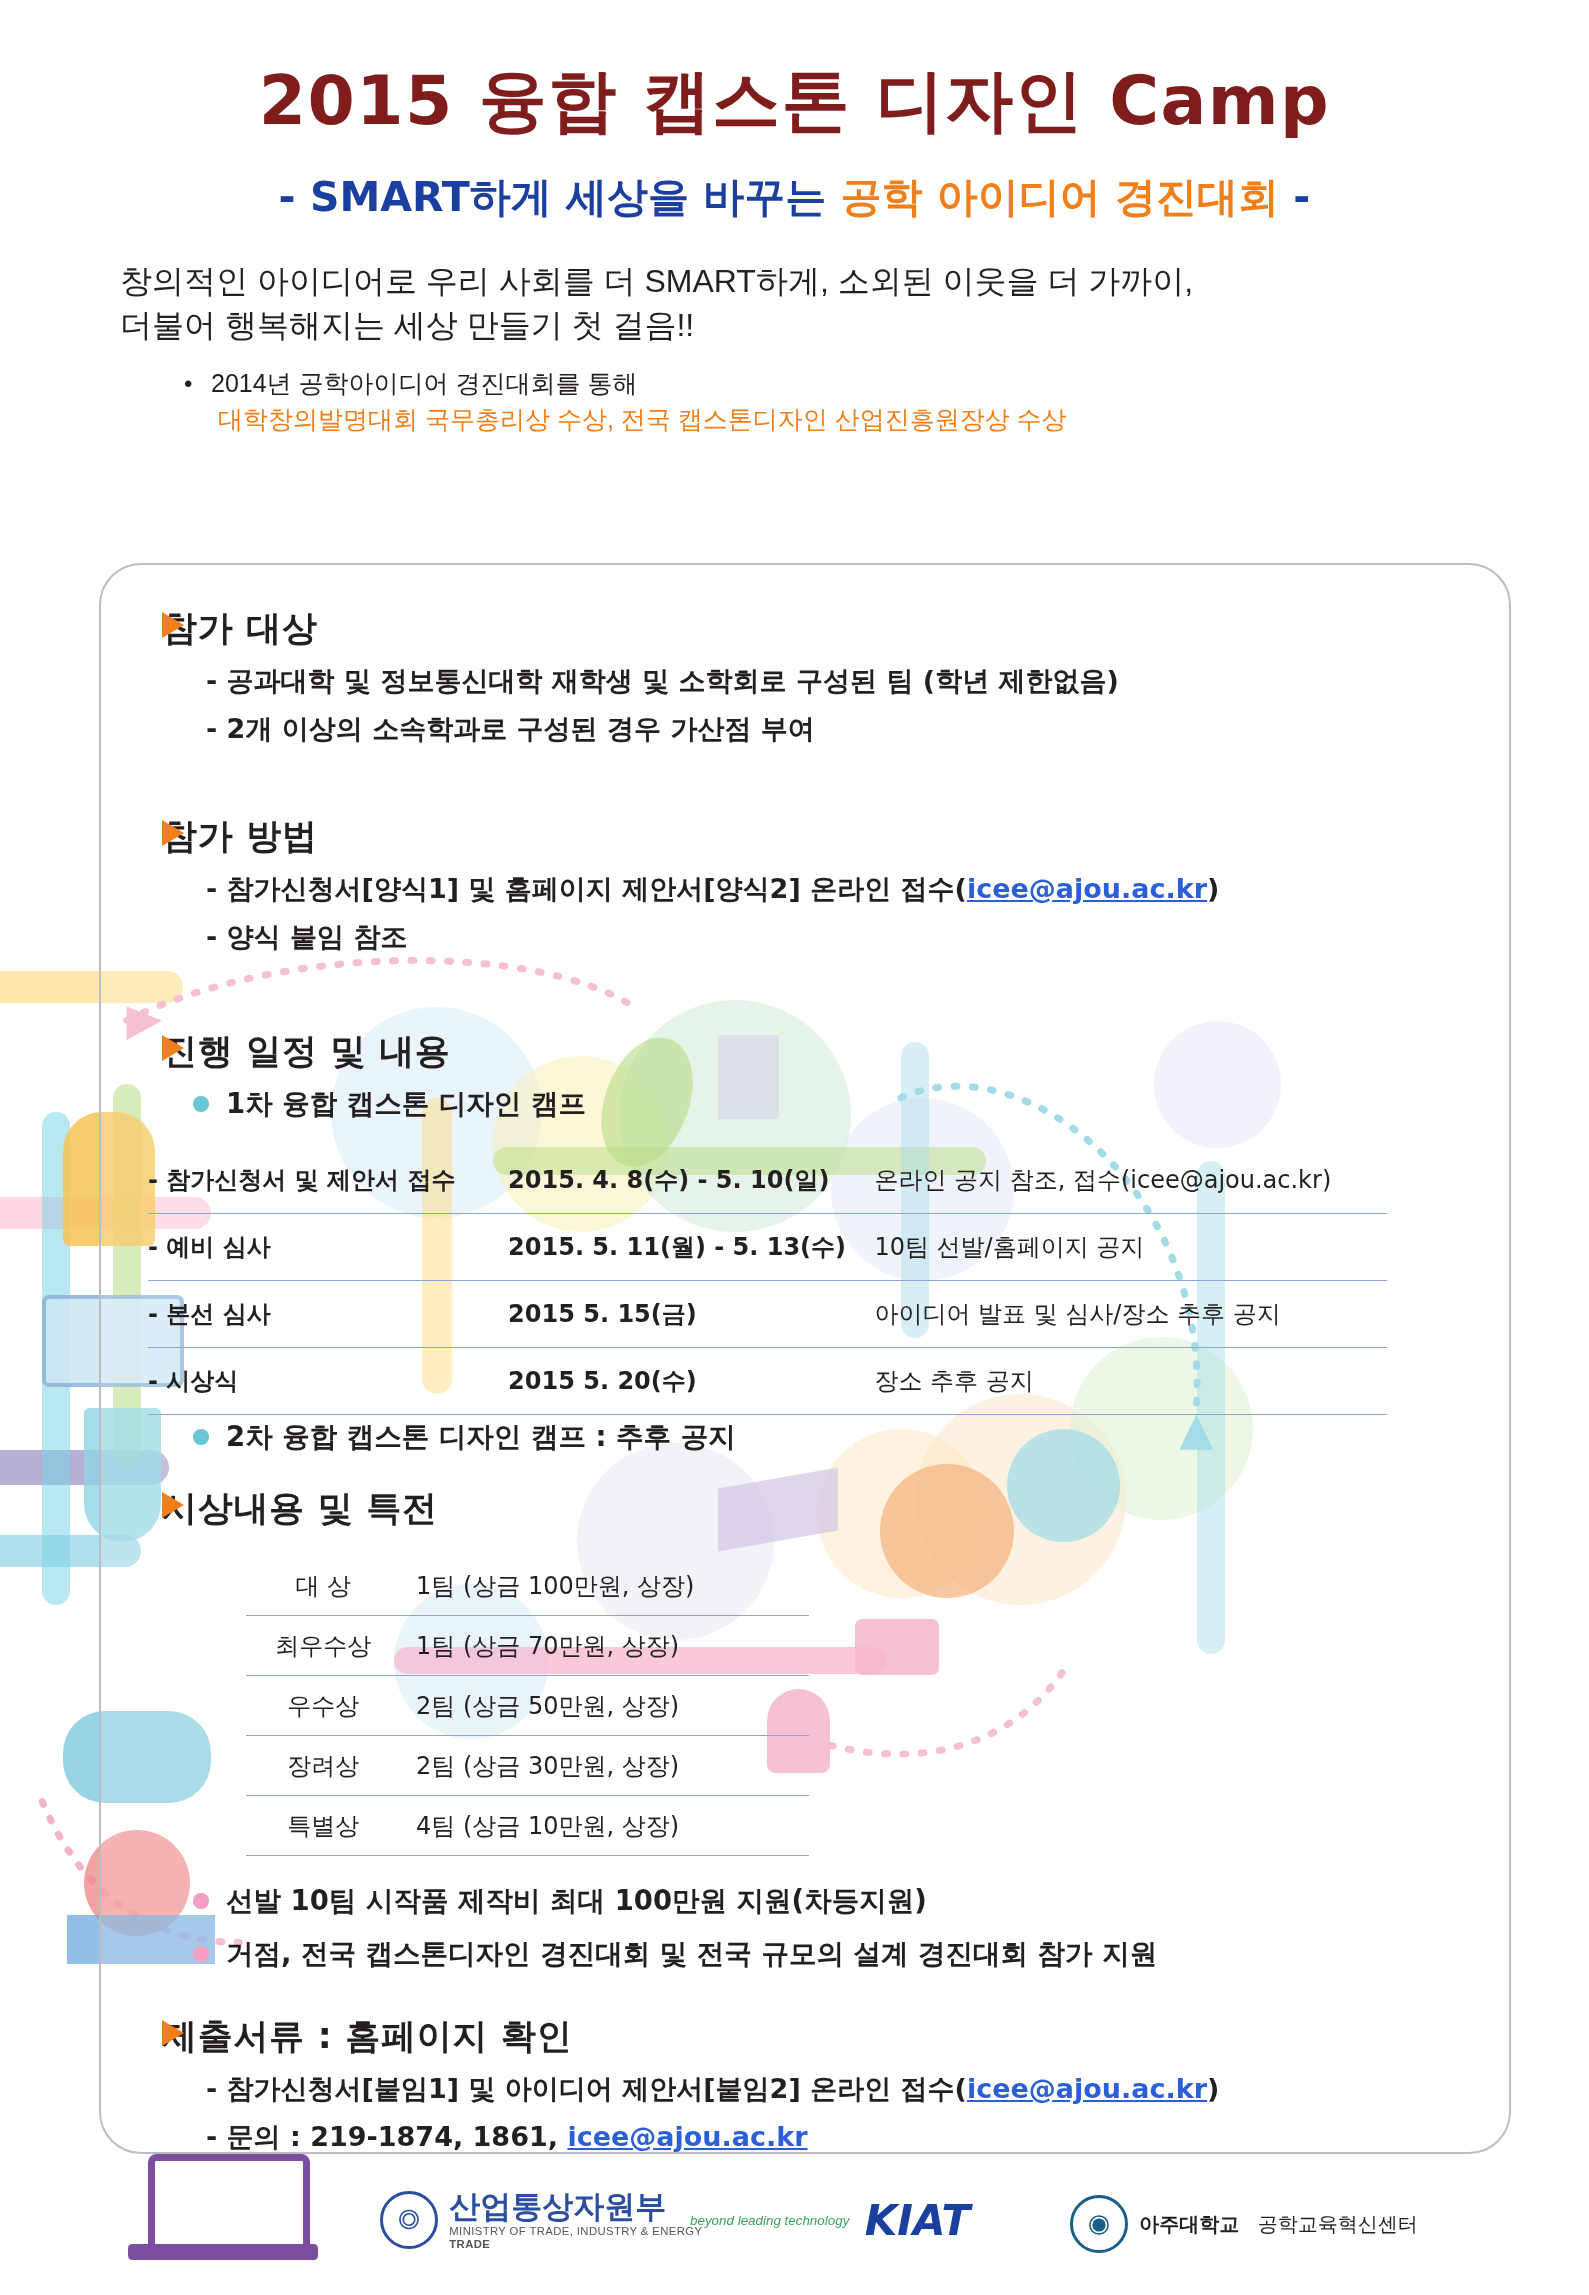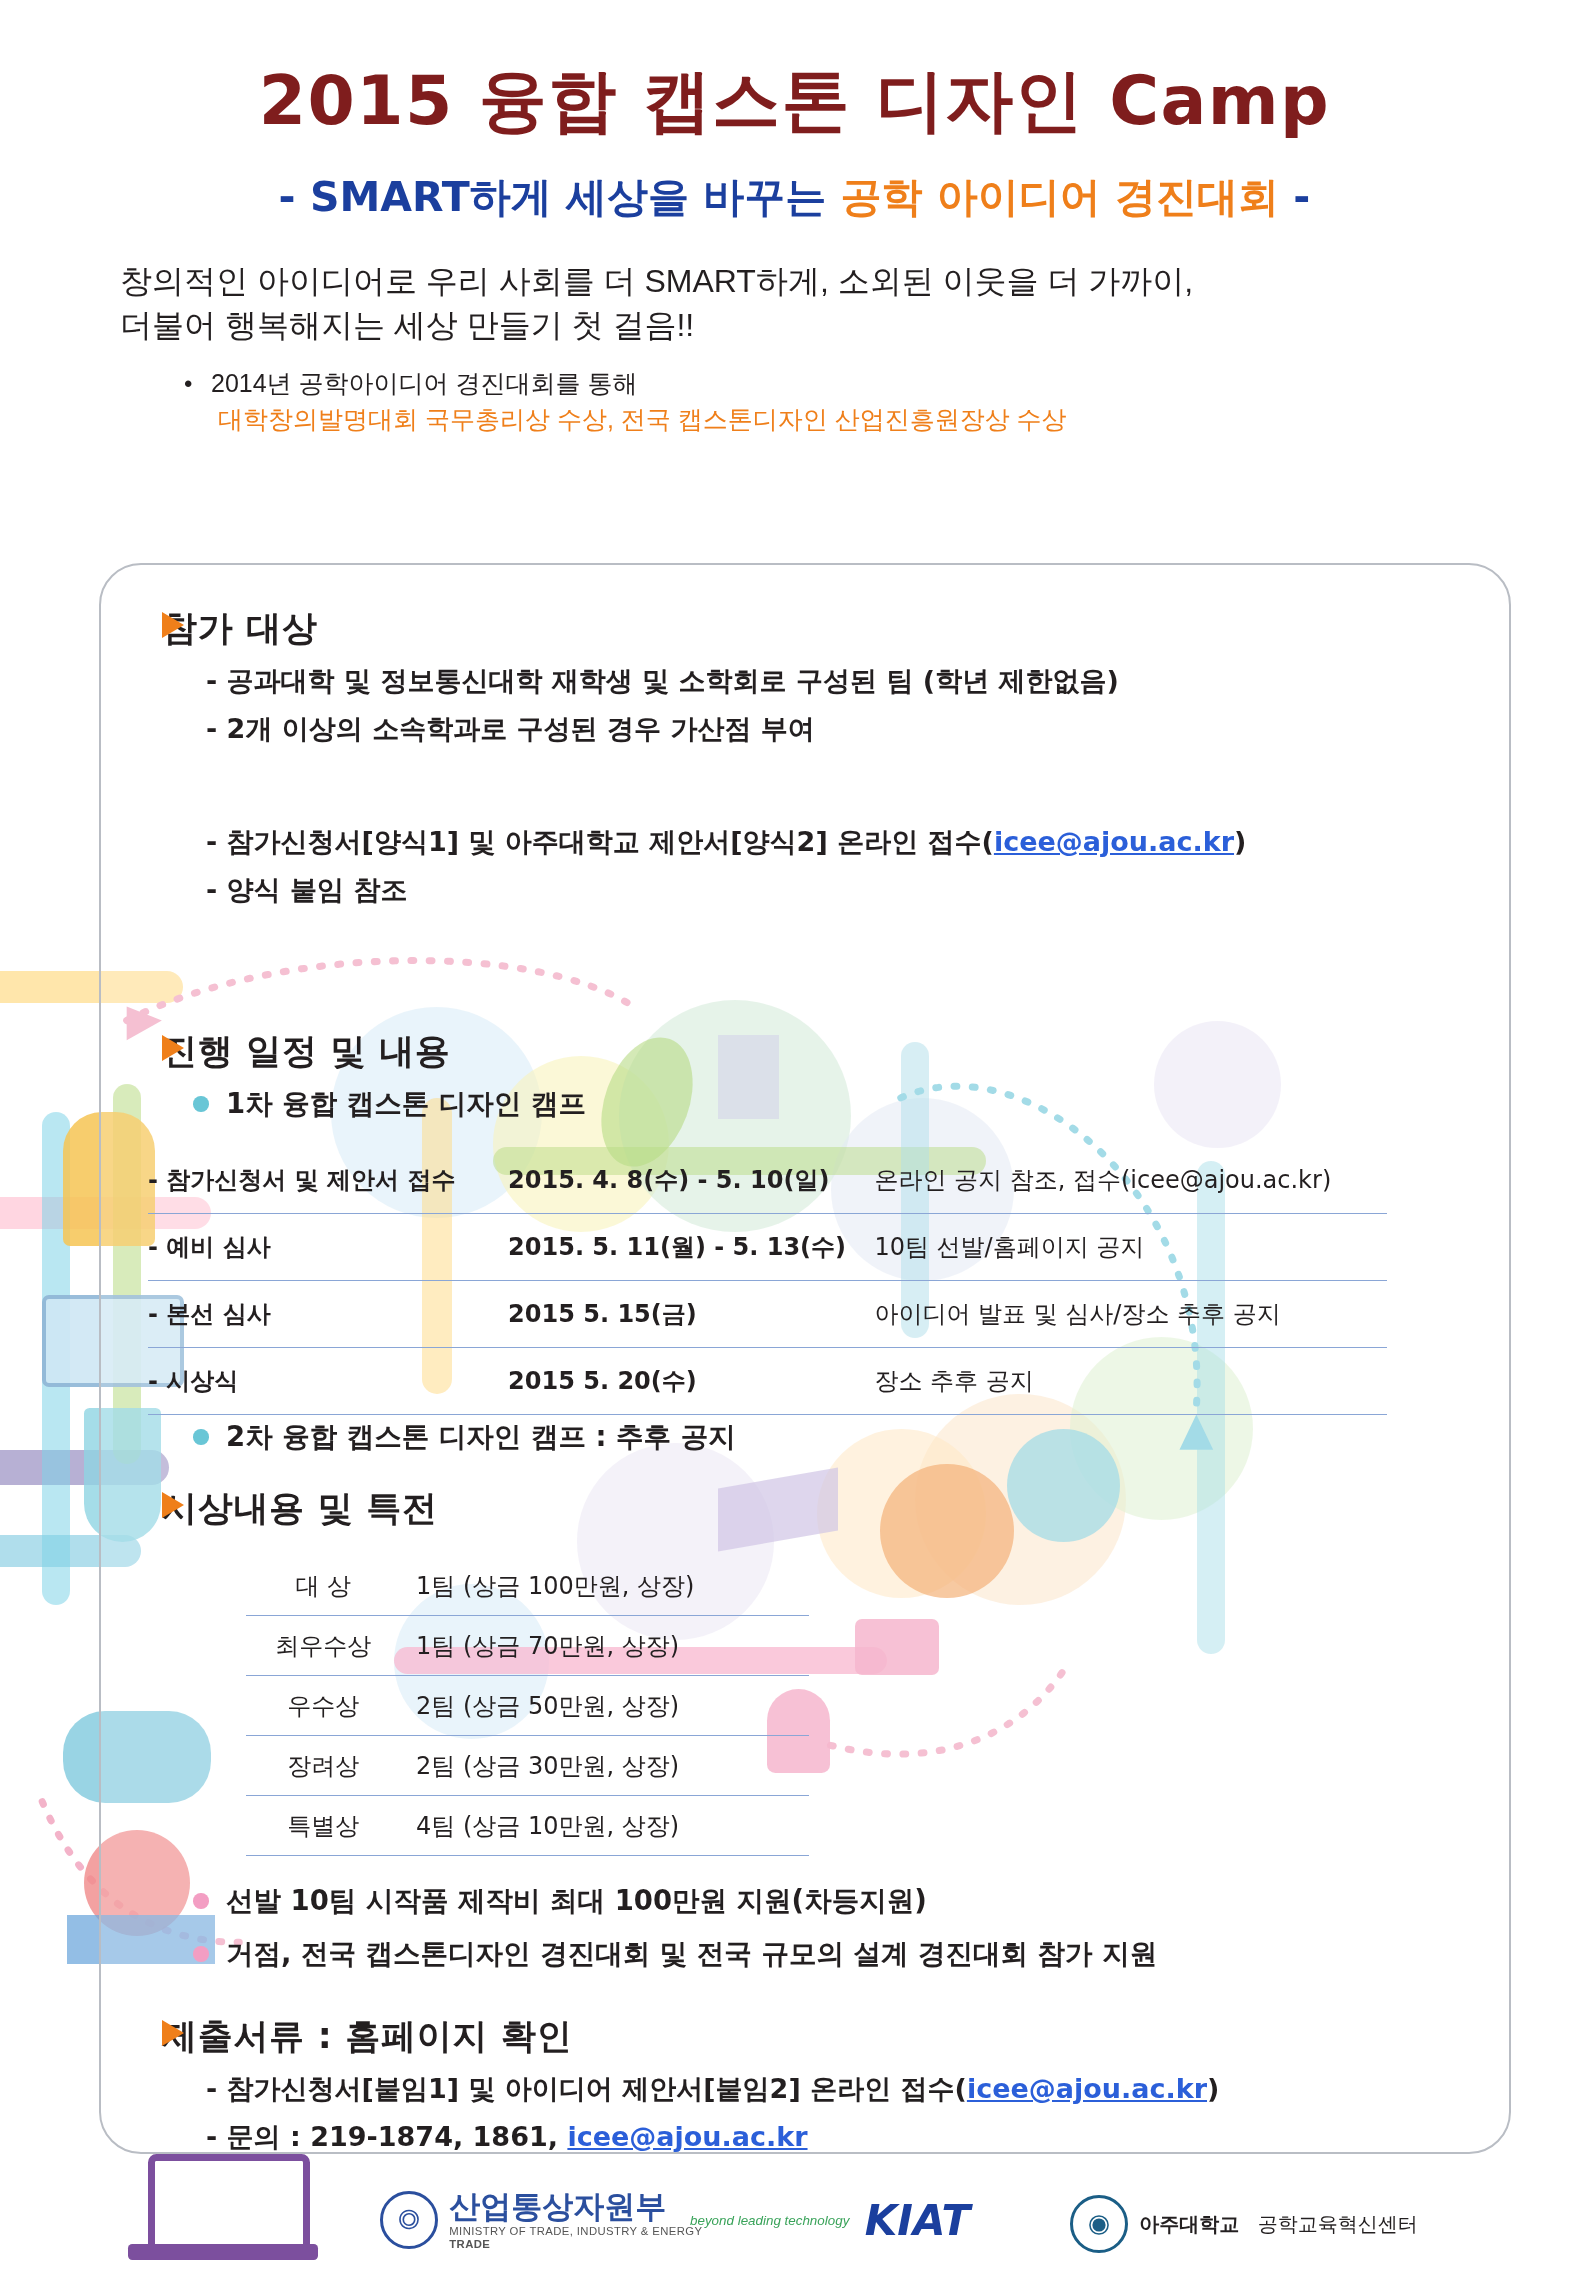--- a/index.html
+++ b/index.html
@@ -226,22 +226,26 @@
 <div class="sec" style="left:162px;top:605px;width:1267px;">
   <div class="sec-head">
     <span class="tri"></span>
     <span>참가 대상</span>
   </div>
   <div class="sec-line">- 공과대학 및 정보통신대학 재학생 및 소학회로 구성된 팀 (학년 제한없음)</div>
   <div class="sec-line">-  2개 이상의 소속학과로 구성된 경우 가산점 부여</div>
 </div>
 
 <div class="sec" style="left:162px;top:813px;width:1267px;">
+  <div class="sec-head">
+    <span class="tri"></span>
+    <span>참가 방법</span>
+  </div>
   <div class="sec-line">
-    <span>- 참가신청서[양식1] 및 아주대학교 제안서[양식2] 온라인 접수(</span><a class="lnk" href="#">icee@ajou.ac.kr</a><span>)</span>
+    <span>- 참가신청서[양식1] 및 홈페이지 제안서[양식2] 온라인 접수(</span><a class="lnk" href="#">icee@ajou.ac.kr</a><span>)</span>
   </div>
   <div class="sec-line">- 양식 붙임 참조</div>
 </div>
 
 <div class="sec" style="left:162px;top:1028px;width:1267px;">
   <div class="sec-head">
     <span class="tri"></span>
     <span>진행 일정 및 내용</span>
   </div>
   <div class="dot-line" style="margin-left:27px;">

